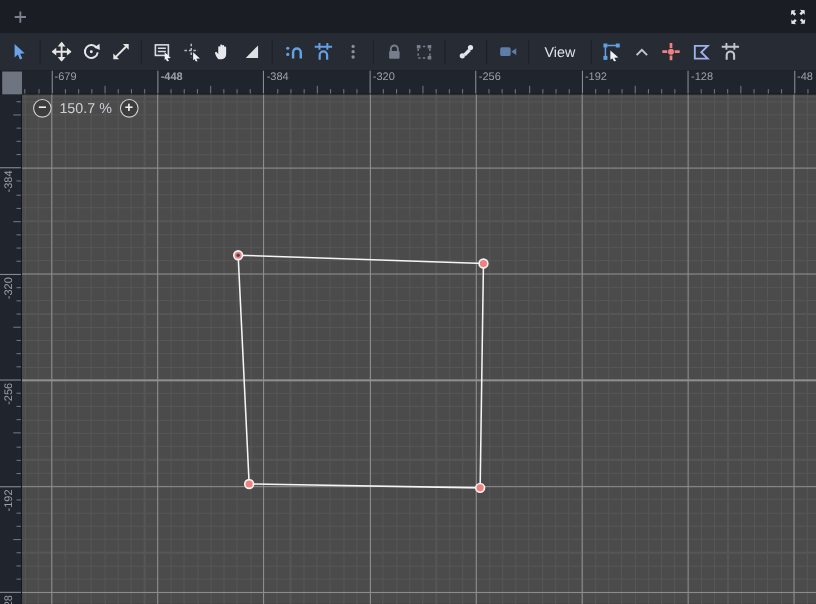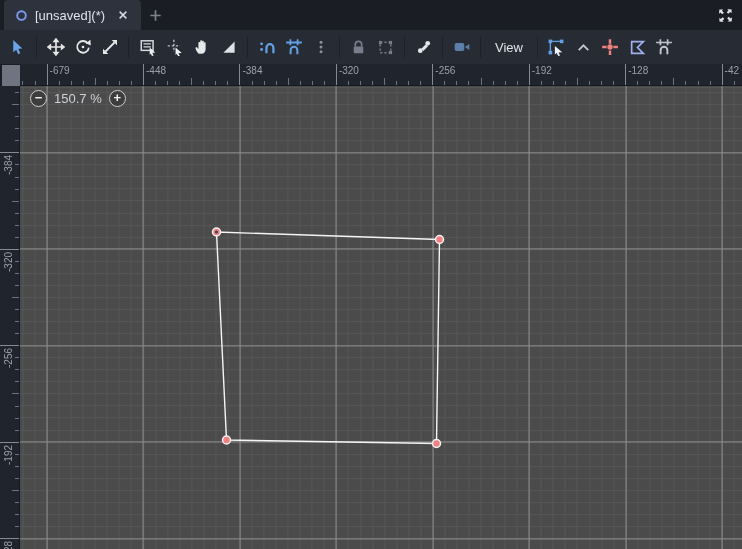--- a/index.html
+++ b/index.html
@@ -49,33 +49,20 @@
   #zoom-label { color:#cdd1d6; font-size:13px; }
 
   svg { display:block; }
 </style>
 </head>
 <body>
 
 <div id="window">
 
   <div id="tabbar">
-    <div class="tab active">
-      <span class="nodeicon">
-        <svg width="15" height="15" viewBox="0 0 16 16">
-            <circle cx="8" cy="8" r="4.6" fill="none" stroke="#7f9af0" stroke-width="2"></circle>
-          </svg>
-      </span>
-      <span>[unsaved](*)</span>
-      <span class="tab-close">
-        <svg width="12" height="12" viewBox="0 0 16 16">
-            <path d="M3.5 3.5 L12.5 12.5 M12.5 3.5 L3.5 12.5" stroke="#d6dae2" stroke-width="2" fill="none"></path>
-          </svg>
-      </span>
-    </div>
     <div class="newtab">
       <svg width="15" height="15" viewBox="0 0 16 16">
           <path d="M8 2.5 V13.5 M2.5 8 H13.5" stroke="#7c828e" stroke-width="1.8" fill="none"></path>
         </svg>
     </div>
     <div id="tabbar-spacer"></div>
     <div class="expandbtn">
       <svg width="15" height="15" viewBox="0 0 16 16" fill="#dfe3ea">
         <path d="M1.5 1.5 h4.2 l-1.5 1.5 2 2 -1.7 1.7 -2 -2 -1.5 1.5 Z"></path>
         <path d="M1.5 1.5 h4.2 l-1.5 1.5 2 2 -1.7 1.7 -2 -2 -1.5 1.5 Z" transform="rotate(90 8 8)"></path>
@@ -233,21 +220,21 @@
       <div class="tickv" style="left: 26.6px; top: 0px; height: 22px;"></div>
       <div class="rlabel" style="left: 29.6px; top: 1px;">-679</div>
       <div class="tickv" style="background: rgb(107, 114, 128); left: 38.654px; top: 17px; height: 5px;"></div>
       <div class="tickv" style="background: rgb(107, 114, 128); left: 50.708px; top: 17px; height: 5px;"></div>
       <div class="tickv" style="background: rgb(107, 114, 128); left: 62.762px; top: 17px; height: 5px;"></div>
       <div class="tickv" style="background: rgb(107, 114, 128); left: 74.816px; top: 14px; height: 8px;"></div>
       <div class="tickv" style="background: rgb(107, 114, 128); left: 86.87px; top: 17px; height: 5px;"></div>
       <div class="tickv" style="background: rgb(107, 114, 128); left: 98.924px; top: 17px; height: 5px;"></div>
       <div class="tickv" style="background: rgb(107, 114, 128); left: 110.978px; top: 17px; height: 5px;"></div>
       <div class="tickv" style="left: 123.032px; top: 0px; height: 22px;"></div>
-      <div class="rlabel" style="left: 126.032px; top: 1px;">-448</div>
+      <div class="rlabel" style="left: 126.032px; top: 1px; font-weight: bold;">-448</div>
       <div class="tickv" style="background: rgb(107, 114, 128); left: 135.086px; top: 17px; height: 5px;"></div>
       <div class="tickv" style="background: rgb(107, 114, 128); left: 147.14px; top: 17px; height: 5px;"></div>
       <div class="tickv" style="background: rgb(107, 114, 128); left: 159.194px; top: 17px; height: 5px;"></div>
       <div class="tickv" style="background: rgb(107, 114, 128); left: 171.248px; top: 14px; height: 8px;"></div>
       <div class="tickv" style="background: rgb(107, 114, 128); left: 183.302px; top: 17px; height: 5px;"></div>
       <div class="tickv" style="background: rgb(107, 114, 128); left: 195.356px; top: 17px; height: 5px;"></div>
       <div class="tickv" style="background: rgb(107, 114, 128); left: 207.41px; top: 17px; height: 5px;"></div>
       <div class="tickv" style="left: 219.464px; top: 0px; height: 22px;"></div>
       <div class="rlabel" style="left: 222.464px; top: 1px;">-384</div>
       <div class="tickv" style="background: rgb(107, 114, 128); left: 231.518px; top: 17px; height: 5px;"></div>
@@ -287,21 +274,21 @@
       <div class="tickv" style="left: 605.192px; top: 0px; height: 22px;"></div>
       <div class="rlabel" style="left: 608.192px; top: 1px;">-128</div>
       <div class="tickv" style="background: rgb(107, 114, 128); left: 617.246px; top: 17px; height: 5px;"></div>
       <div class="tickv" style="background: rgb(107, 114, 128); left: 629.3px; top: 17px; height: 5px;"></div>
       <div class="tickv" style="background: rgb(107, 114, 128); left: 641.354px; top: 17px; height: 5px;"></div>
       <div class="tickv" style="background: rgb(107, 114, 128); left: 653.408px; top: 14px; height: 8px;"></div>
       <div class="tickv" style="background: rgb(107, 114, 128); left: 665.462px; top: 17px; height: 5px;"></div>
       <div class="tickv" style="background: rgb(107, 114, 128); left: 677.516px; top: 17px; height: 5px;"></div>
       <div class="tickv" style="background: rgb(107, 114, 128); left: 689.57px; top: 17px; height: 5px;"></div>
       <div class="tickv" style="left: 701.624px; top: 0px; height: 22px;"></div>
-      <div class="rlabel" style="left: 704.624px; top: 1px;">-42</div>
+      <div class="rlabel" style="left: 704.624px; top: 1px;">-48</div>
       <div class="tickv" style="background: rgb(107, 114, 128); left: 713.678px; top: 17px; height: 5px;"></div>
     </div>
   <div id="ruler-left">
       <div class="tickh" style="background: rgb(107, 114, 128); top: 6.13px; left: 15px; width: 5px;"></div>
       <div class="tickh" style="background: rgb(107, 114, 128); top: 18.184px; left: 12px; width: 8px;"></div>
       <div class="tickh" style="background: rgb(107, 114, 128); top: 30.238px; left: 15px; width: 5px;"></div>
       <div class="tickh" style="background: rgb(107, 114, 128); top: 42.292px; left: 15px; width: 5px;"></div>
       <div class="tickh" style="background: rgb(107, 114, 128); top: 54.346px; left: 15px; width: 5px;"></div>
       <div class="tickh" style="top: 66.4px; left: 0px; width: 20px;"></div>
       <div class="rlabel vert" style="top: 69.4px; left: 3px;">-384</div>

